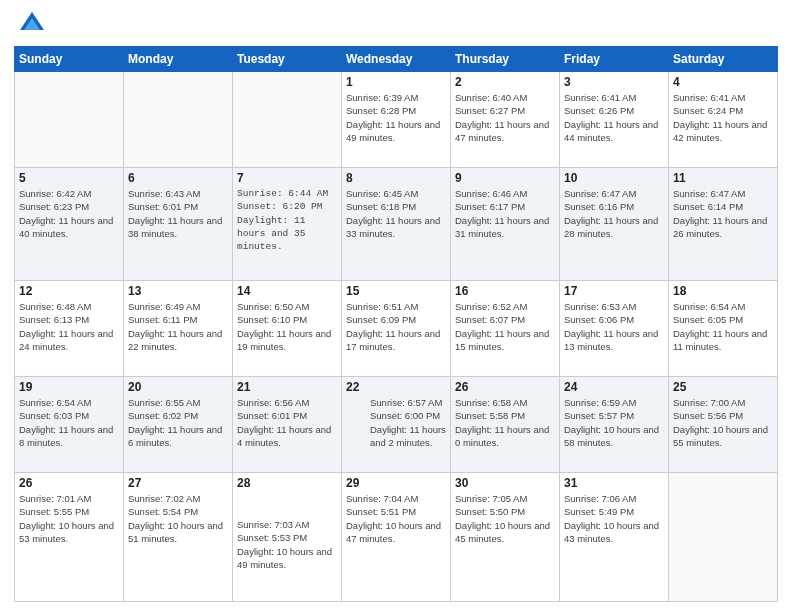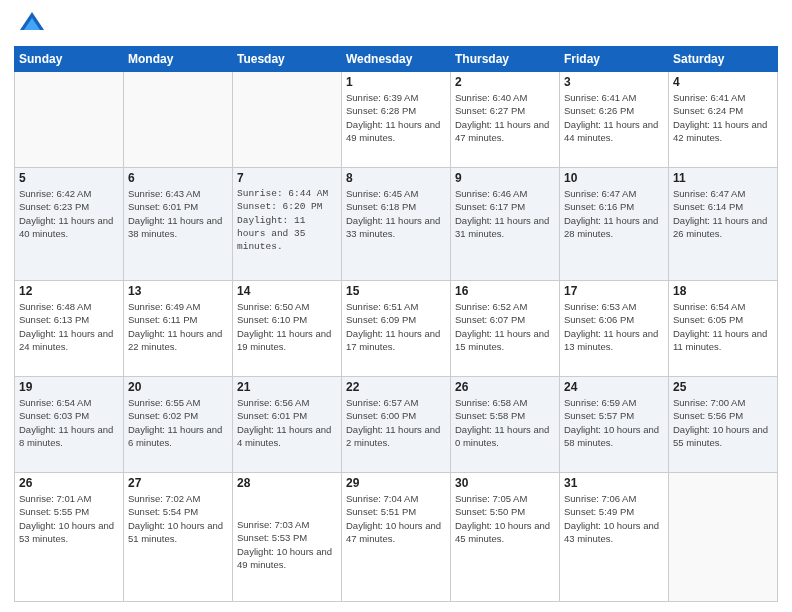--- a/index.html
+++ b/index.html
@@ -274,21 +274,21 @@
 Daylight: 11 hours and 6 minutes.</div>
           </td>
           <td>
             <span class="day-number">21</span>
             <div class="day-info" style="white-space: pre-line;">Sunrise: 6:56 AM
 Sunset: 6:01 PM
 Daylight: 11 hours and 4 minutes.</div>
           </td>
           <td>
             <span class="day-number">22</span>
-            <div class="day-info" style="white-space: pre-line;">Sunrise: 6:57 AM
+            <div class="day-info" style="white-space: pre-line; margin-left: 24px;">Sunrise: 6:57 AM
 Sunset: 6:00 PM
 Daylight: 11 hours and 2 minutes.</div>
           </td>
           <td>
             <span class="day-number">26</span>
             <div class="day-info" style="white-space: pre-line;">Sunrise: 6:58 AM
 Sunset: 5:58 PM
 Daylight: 11 hours and 0 minutes.</div>
           </td>
           <td>

